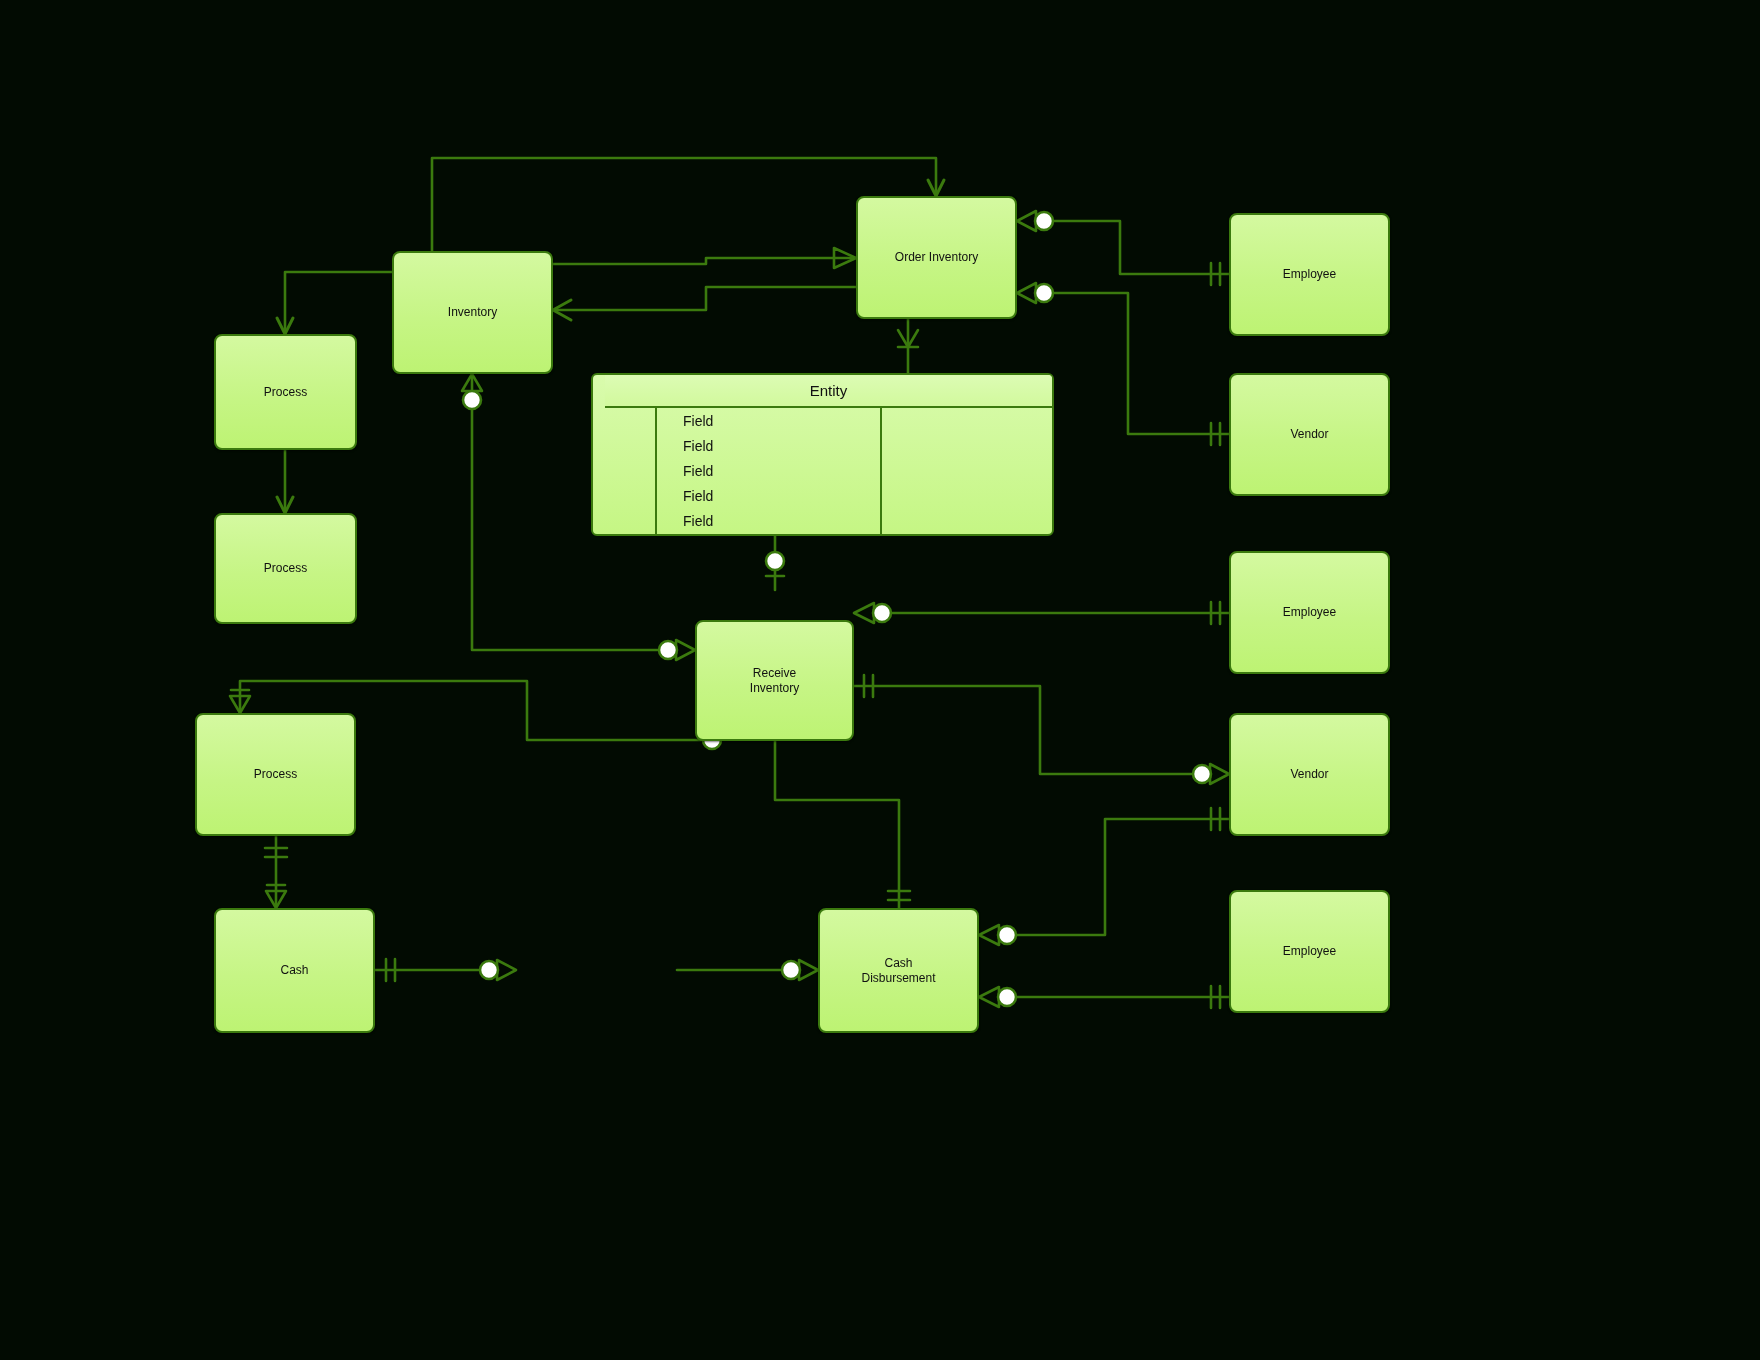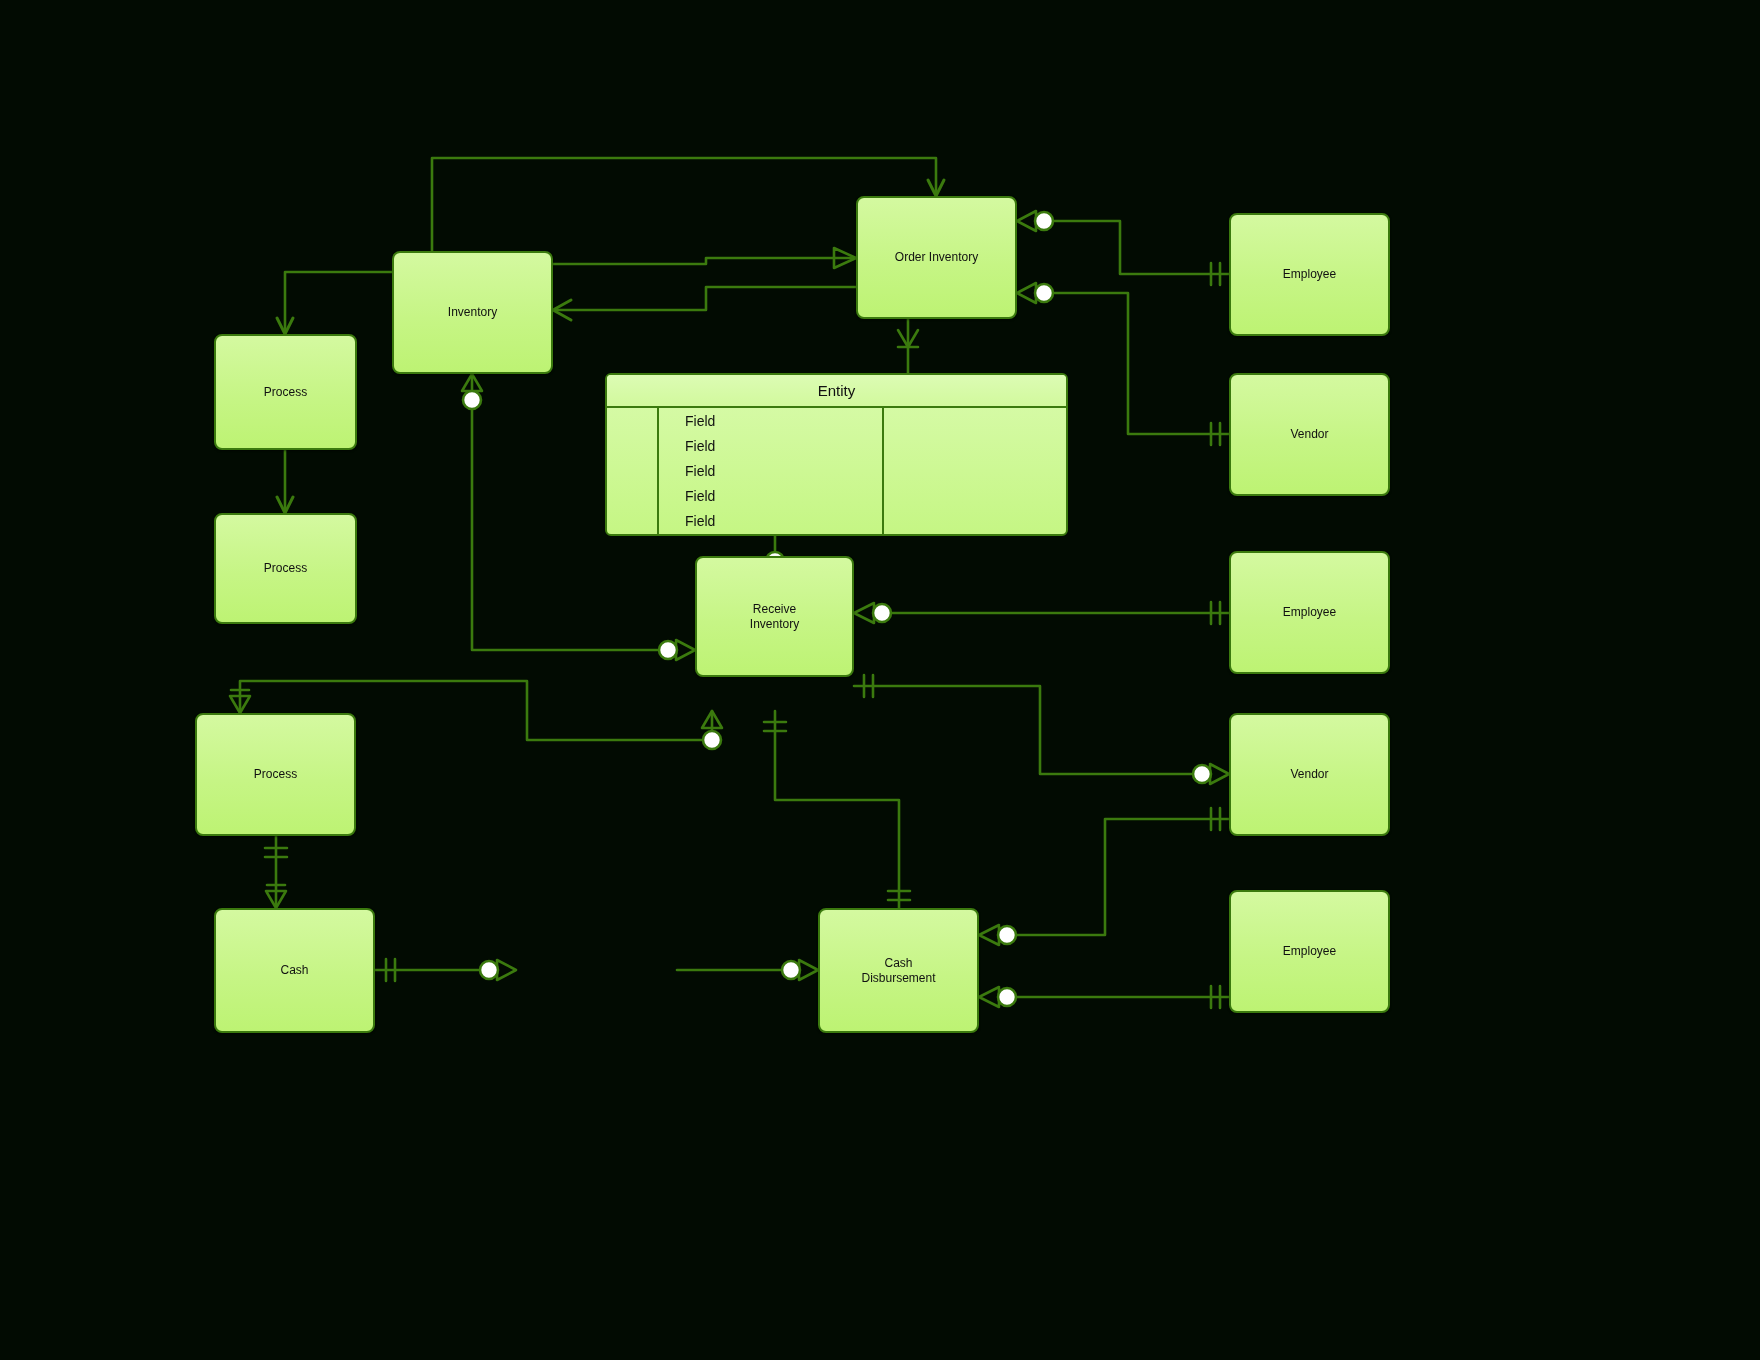--- a/index.html
+++ b/index.html
@@ -202,21 +202,21 @@
   </div>
 
   <div class="node" style="left:214px;top:513px;width:143px;height:111px;">
     <span>Process</span>
   </div>
 
   <div class="node" style="left:195px;top:713px;width:161px;height:123px;">
     <span>Process</span>
   </div>
 
-  <div class="node" style="left:695px;top:556px;width:159px;height:121px;">
+  <div class="node" style="left:695px;top:620px;width:159px;height:121px;">
     <span>Receive
 Inventory</span>
   </div>
 
   <div class="node" style="left:214px;top:908px;width:161px;height:125px;">
     <span>Cash</span>
   </div>
 
 
   <div class="node" style="left:818px;top:908px;width:161px;height:125px;">
@@ -237,21 +237,21 @@
   </div>
 
   <div class="node" style="left:1229px;top:713px;width:161px;height:123px;">
     <span>Vendor</span>
   </div>
 
   <div class="node" style="left:1229px;top:890px;width:161px;height:123px;">
     <span>Employee</span>
   </div>
 
-  <div class="entity-table" style="left:605px;top:373px;width:463px;height:163px;">
+  <div class="entity-table" style="left:591px;top:373px;width:463px;height:163px;padding-left:12px;">
     <div class="entity-header">Entity</div>
     <div class="entity-body">
       <div class="col-key">
         <div class="field-cell"></div>
         <div class="field-cell"></div>
         <div class="field-cell"></div>
         <div class="field-cell"></div>
         <div class="field-cell"></div>
       </div>
       <div class="col-fields">

